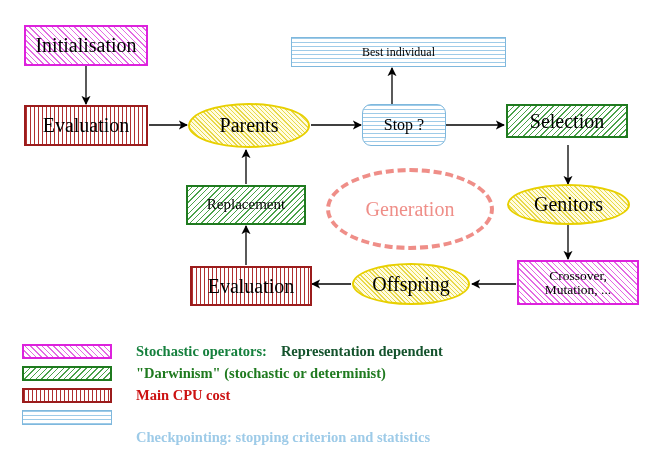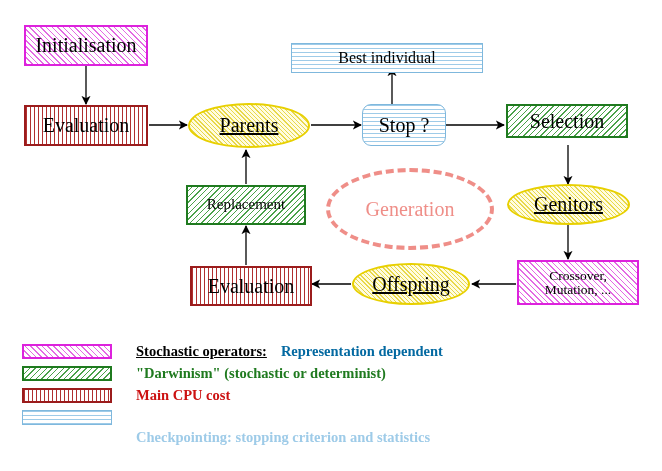--- a/index.html
+++ b/index.html
@@ -60,21 +60,20 @@
     background-color: #ffffff;
     background-image: repeating-linear-gradient(180deg,
        #9ecbe8 0px, #9ecbe8 1px, rgba(255,255,255,0) 1px, rgba(255,255,255,0) 4px);
     border: 1px solid #7fb8dd;
   }
   .fill-yellow {
     background-color: #fffce0;
     background-image: repeating-linear-gradient(45deg,
        #e8d84a 0px, #e8d84a 1px, rgba(255,255,255,0) 1px, rgba(255,255,255,0) 3px);
     border: 2px solid #e8d000;
-    text-decoration: underline;
   }
   .ellipse { border-radius: 50%; }
   .rounded { border-radius: 9px; }
 
   .generation-ellipse {
     position: absolute;
     box-sizing: border-box;
     border: 4px dashed #ef8e88;
     border-radius: 50%;
     background: transparent;
@@ -104,22 +103,22 @@
     height: 15px;
     flex: 0 0 90px;
   }
   .legend-text {
     margin-left: 24px;
     font-size: 14.5px;
     font-weight: bold;
     white-space: nowrap;
   }
   .legend-text .alt { margin-left: 14px; }
-  .c-magenta { color: #000000; text-decoration: underline; }
-  .c-gold    { color: #0369a1; }
+  .c-magenta { color: #15803d; }
+  .c-gold    { color: #14532d; }
   .c-green   { color: #1f7a1f; }
   .c-red     { color: #cc1111; }
   .c-ltblue  { color: #9ecbe8; margin-top: 40px; }
 </style>
 </head>
 <body>
 
 <div id="canvas">
 
   <svg id="edges" viewBox="0 0 662 471" width="662" height="471">
@@ -148,25 +147,25 @@
   </div>
 
   <div class="node fill-red" style="left:24px; top:105px; width:124px; height:41px; font-size:20px;">
     <span class="lbl">Evaluation</span>
   </div>
 
   <div class="node fill-yellow ellipse" style="left:188px; top:103px; width:122px; height:45px; font-size:20px;">
     <span class="lbl">Parents</span>
   </div>
 
-  <div class="node fill-blue" style="left:291px; top:37px; width:192px; height:30px; font-size:16px;margin-top:6px;">
+  <div class="node fill-blue" style="left:291px; top:37px; width:215px; height:30px; font-size:12px;">
     <span class="lbl">Best individual</span>
   </div>
 
-  <div class="node fill-blue rounded" style="left:362px; top:104px; width:84px; height:42px; font-size:20px;">
+  <div class="node fill-blue rounded" style="left:362px; top:104px; width:84px; height:42px; font-size:16px;">
     <span class="lbl">Stop ?</span>
   </div>
 
   <div class="node fill-green" style="left:506px; top:104px; width:122px; height:34px; font-size:20px;">
     <span class="lbl">Selection</span>
   </div>
 
   <div class="node fill-yellow ellipse" style="left:507px; top:184px; width:123px; height:41px; font-size:20px;">
     <span class="lbl">Genitors</span>
   </div>

